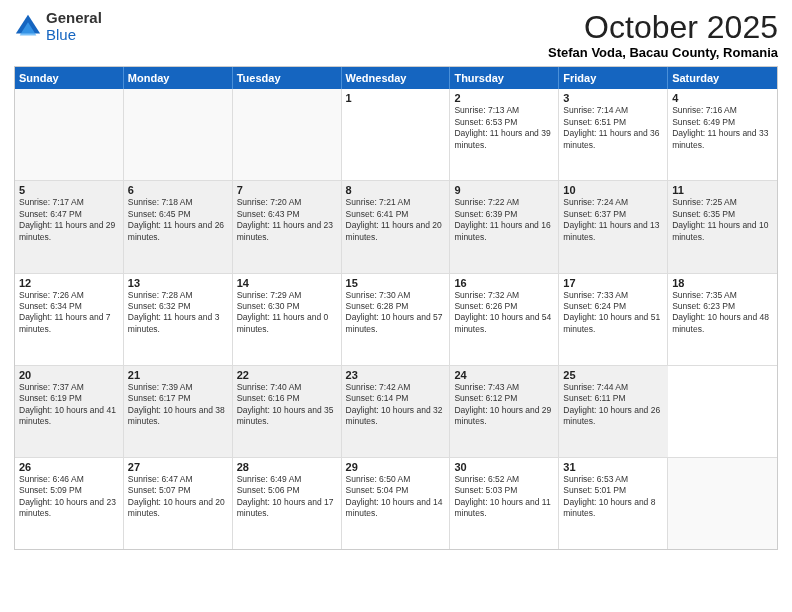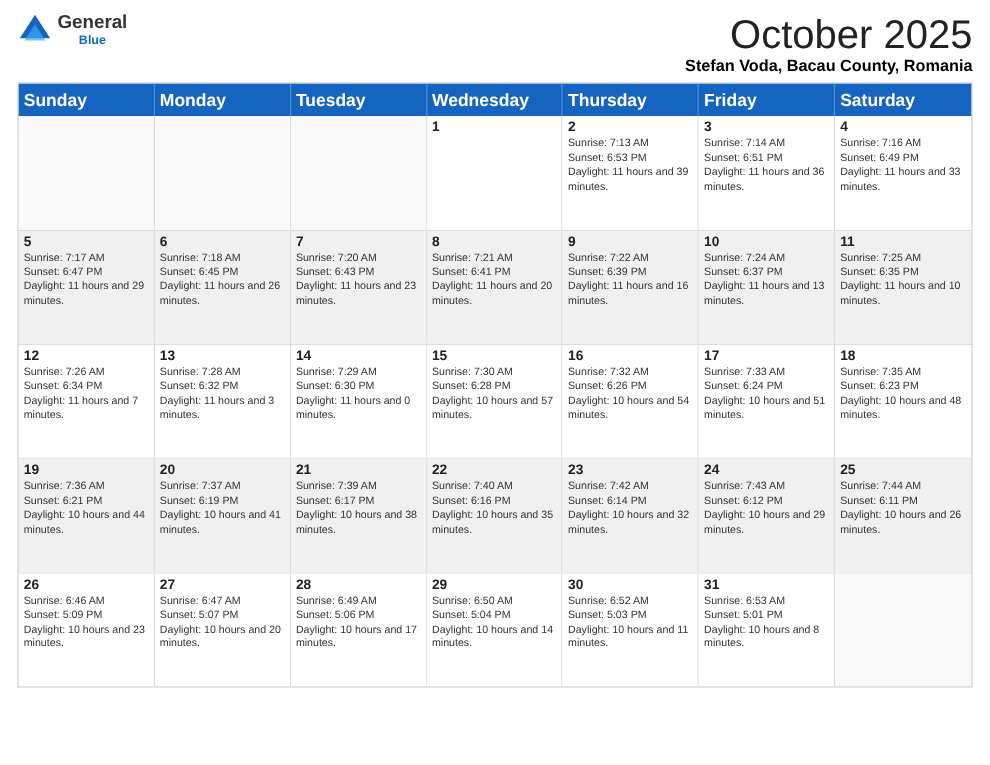--- a/index.html
+++ b/index.html
@@ -33,24 +33,23 @@
       display: flex;
       flex-direction: column;
       line-height: 1.1;
     }
     .logo-general {
       font-size: 15px;
       font-weight: bold;
       color: #333;
     }
     .logo-blue {
-      font-size: 10px;
-      font-weight: bold;
+      font-size: 15px;
+      font-weight: normal;
       color: #1565c0;
-      text-align: center;
     }
     .logo-icon {
       width: 28px;
       height: 28px;
     }
     .header-right {
       text-align: right;
     }
     .month-title {
       font-size: 32px;
@@ -69,21 +68,21 @@
       flex-direction: column;
       border: 1px solid #ccc;
     }
     .cal-header-row {
       display: grid;
       grid-template-columns: repeat(7, 1fr);
       background: #1565c0;
     }
     .cal-header-cell {
       color: #fff;
-      font-size: 14px;
+      font-size: 11px;
       font-weight: bold;
       padding: 5px 4px;
       text-align: left;
       border-right: 1px solid #4a90d9;
     }
     .cal-header-cell:last-child { border-right: none; }
     .cal-body {
       flex: 1;
       display: flex;
       flex-direction: column;
@@ -228,24 +227,20 @@
             <span class="day-num">17</span>
             <div class="cell-text">Sunrise: 7:33 AM<br>Sunset: 6:24 PM<br>Daylight: 10 hours and 51 minutes.</div>
           </div>
           <div class="cal-cell">
             <span class="day-num">18</span>
             <div class="cell-text">Sunrise: 7:35 AM<br>Sunset: 6:23 PM<br>Daylight: 10 hours and 48 minutes.</div>
           </div>
         </div>
         <div class="cal-row">
           <div class="cal-cell shaded">
-            <span class="day-num">19</span>
-            <div class="cell-text">Sunrise: 7:36 AM<br>Sunset: 6:21 PM<br>Daylight: 10 hours and 44 minutes.</div>
-          </div>
-          <div class="cal-cell shaded">
             <span class="day-num">20</span>
             <div class="cell-text">Sunrise: 7:37 AM<br>Sunset: 6:19 PM<br>Daylight: 10 hours and 41 minutes.</div>
           </div>
           <div class="cal-cell shaded">
             <span class="day-num">21</span>
             <div class="cell-text">Sunrise: 7:39 AM<br>Sunset: 6:17 PM<br>Daylight: 10 hours and 38 minutes.</div>
           </div>
           <div class="cal-cell shaded">
             <span class="day-num">22</span>
             <div class="cell-text">Sunrise: 7:40 AM<br>Sunset: 6:16 PM<br>Daylight: 10 hours and 35 minutes.</div>

